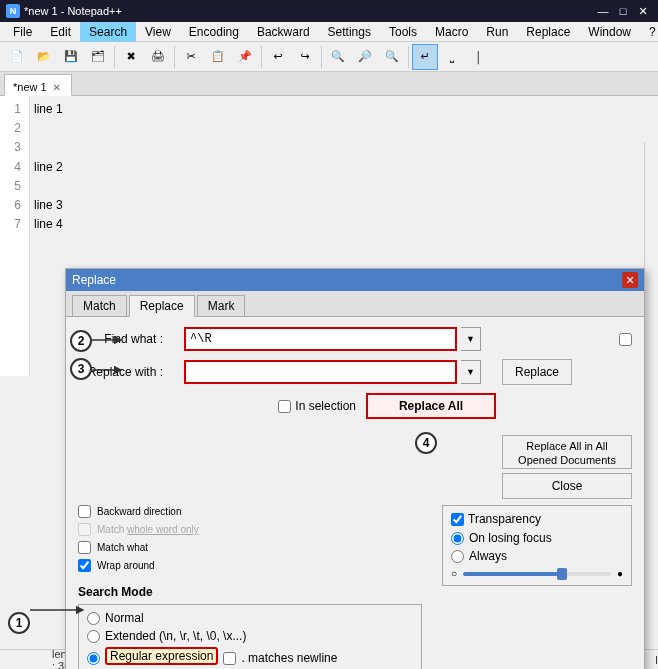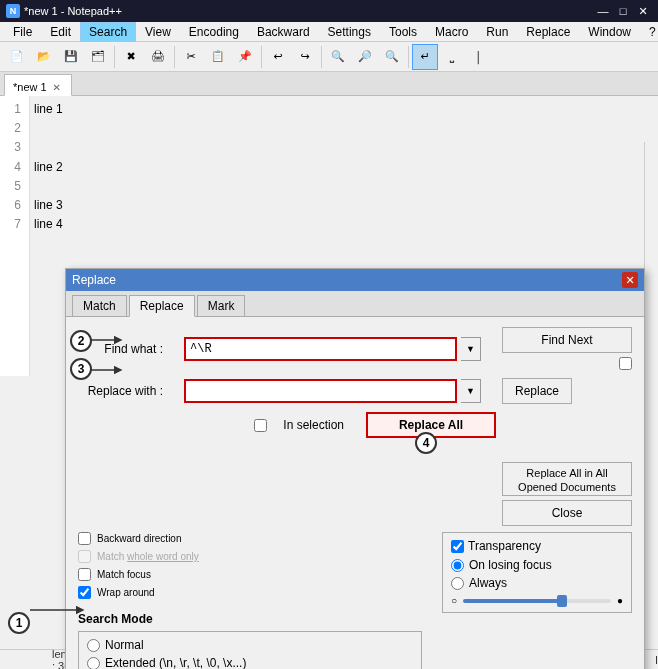--- a/index.html
+++ b/index.html
@@ -225,24 +225,24 @@
       text-align: center;
     }
     .dialog-btn.primary {
       border: 2px solid #cc0000;
       font-weight: bold;
     }
 
     .in-selection-row {
       display: flex;
       justify-content: flex-end;
-      margin-bottom: 24px;
+      margin-bottom: 16px;
       padding-right: 136px;
       align-items: center;
-      gap: 16px;
+      gap: 4px;
     }
 
     .checkbox-row {
       display: flex;
       align-items: center;
       gap: 6px;
       margin-bottom: 5px;
     }
     .checkbox-label {
       font-size: 10px;
@@ -459,21 +459,20 @@
 
   <div class="dialog-body">
 
     <div class="field-row">
       <label class="field-label">Find what :</label>
       <div class="field-input-wrap">
         <input type="text" class="dialog-input" value="^\R" style="flex: 1 1 0%;">
         <div class="input-dropdown">▼</div>
       </div>
       <div style="display:flex;flex-direction:column;gap:4px;min-width:130px;">
-        <button class="dialog-btn">Find Next</button>
         <input type="checkbox" style="align-self: flex-end;">
       </div>
     </div>
 
     <div class="field-row">
       <label class="field-label">Replace with :</label>
       <div class="field-input-wrap">
         <input type="text" class="dialog-input" value="" style="flex: 1 1 0%;">
         <div class="input-dropdown">▼</div>
       </div>
@@ -508,21 +507,21 @@
         <div class="checkbox-row">
           <input type="checkbox" style="">
           <span class="checkbox-label">Backward direction</span>
         </div>
         <div class="checkbox-row">
           <input type="checkbox" disabled="" style="">
           <span class="checkbox-label dimmed">Match <u>whole word only</u></span>
         </div>
         <div class="checkbox-row">
           <input type="checkbox" style="">
-          <span class="checkbox-label">Match focus</span>
+          <span class="checkbox-label">Match what</span>
         </div>
         <div class="checkbox-row">
           <input type="checkbox" checked="" style="">
           <span class="checkbox-label">Wrap around</span>
         </div>
 
         <div style="height:8px;"></div>
 
         <div class="section-label">Search Mode</div>
         <div class="section-box">

